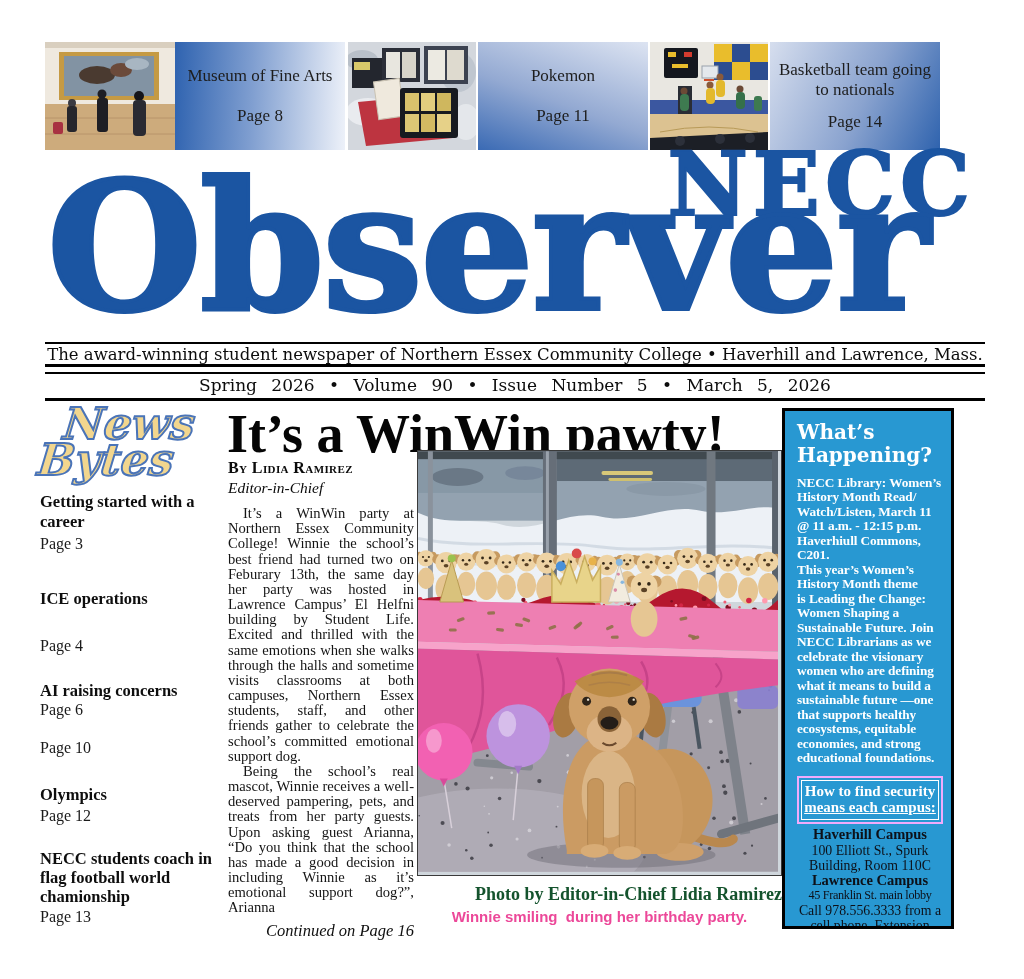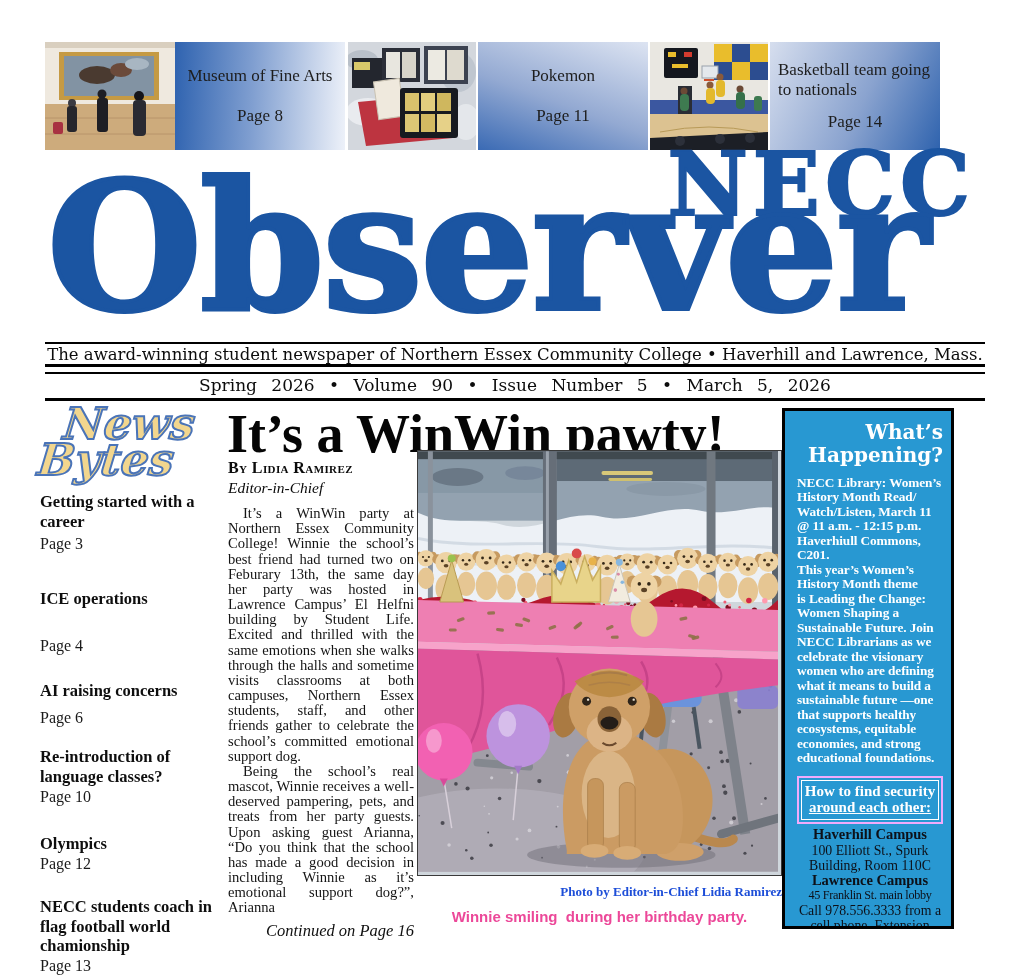--- a/index.html
+++ b/index.html
@@ -3,21 +3,21 @@
 <meta charset="utf-8">
 <style>
   html,body{margin:0;padding:0;background:#ffffff;}
   .page{position:relative;width:1024px;height:979px;background:#fff;overflow:hidden;
         font-family:"Liberation Serif",serif;color:#111;}
 
   
   .banner-photo{position:absolute;top:42px;}
   .banner-photo svg{display:block;}
   .promo{position:absolute;top:42px;width:170px;height:108px;display:flex;flex-direction:column;
-         align-items:center;justify-content:center;color:#1d1d1d;
+         align-items:center;justify-content:center;text-align:center;color:#1d1d1d;
          font-family:"Liberation Serif",serif;}
   .promo .p-title{font-size:17px;line-height:1.2;padding:0 8px;}
   .promo .p-page{font-size:17px;margin-top:20px;}
   .promo.g1{left:175px;background:linear-gradient(92deg,#2f63b0 0%,#7f9ed0 45%,#edf1f9 100%);}
   .promo.g2{left:478px;background:linear-gradient(200deg,#dde4f2 0%,#93a9d2 55%,#3a6ab4 100%);}
   .promo.g3{left:770px;background:linear-gradient(115deg,#d6deee 0%,#8aa3cf 55%,#2f63ae 100%);}
   .promo.g3 .p-page{margin-top:12px;}
 
   
   .necc{position:absolute;left:0;top:147px;width:975px;text-align:right;
@@ -40,21 +40,21 @@
   .newsbytes{position:absolute;left:40px;top:406px;width:178px;}
   .nb-logo{font-family:"DejaVu Serif",serif;font-style:italic;font-weight:bold;
            font-size:44px;line-height:.82;color:#f2d68e;-webkit-text-stroke:2px #4a74b8;
            transform:skewX(-6deg);}
   .nb-logo .l1{margin-left:22px;}
   .nb-list{margin-top:14px;}
   .nb-item .t{font-family:"Liberation Serif",serif;font-weight:bold;font-size:16.5px;line-height:1.18;color:#0e0e0e;}
   .nb-item .pg{font-size:16px;color:#1a1a1a;}
   .nb-item:nth-child(1){margin-top:0;}        .nb-item:nth-child(1) .pg{margin-top:4px;}
   .nb-item:nth-child(2){margin-top:36px;}     .nb-item:nth-child(2) .pg{margin-top:28px;}
-  .nb-item:nth-child(3){margin-top:26px;}     .nb-item:nth-child(3) .pg{margin-top:9px;}
+  .nb-item:nth-child(3){margin-top:26px;}     .nb-item:nth-child(3) .pg{margin-top:1px;}
   .nb-item:nth-child(4){margin-top:20px;}     .nb-item:nth-child(4) .pg{margin-top:2px;}
   .nb-item:nth-child(5){margin-top:28px;}     .nb-item:nth-child(5) .pg{margin-top:2px;}
   .nb-item:nth-child(6){margin-top:24px;}     .nb-item:nth-child(6) .pg{margin-top:1px;}
   .nb-item:nth-child(7){margin-top:22px;}     .nb-item:nth-child(7) .pg{margin-top:26px;}
   .nb-item:nth-child(8){margin-top:20px;}     .nb-item:nth-child(8) .pg{margin-top:2px;}
 
   
   .headline{position:absolute;left:227px;top:403px;width:556px;white-space:nowrap;
         font-family:"Liberation Serif",serif;font-weight:900;font-size:54px;letter-spacing:0;color:#050505;}
   .byline{position:absolute;left:228px;top:459px;font-weight:bold;font-size:16px;
@@ -64,29 +64,29 @@
         text-align:justify;color:#141414;hyphens:auto;-webkit-hyphens:auto;}
   .story p{margin:0;text-indent:15px;}
   .continued{position:absolute;left:228px;top:921px;width:186px;text-align:right;
         font-style:italic;font-size:16.5px;color:#101010;}
 
   
   .photo{position:absolute;left:417px;top:450px;width:363px;height:424px;border:1.5px solid #3a3a3a;
          background:#cfd6dc;}
   .photo svg{display:block;}
   .credit{position:absolute;left:417px;top:884px;width:365px;text-align:right;
-        font-weight:bold;font-size:13px;color:#1d4ed8;}
+        font-weight:bold;font-size:18px;color:#14532d;}
   .caption{position:absolute;left:417px;top:908px;width:365px;font-family:"Liberation Sans",sans-serif;
         font-weight:bold;font-size:15px;color:#ec4899;white-space:pre-wrap;text-align:center;}
 
   
   .sidebar{position:absolute;left:782px;top:408px;width:172px;height:521px;box-sizing:border-box;
         background:#2898d2;border:3px solid #000;padding:10px 8px 0 12px;overflow:hidden;}
   .wh-title{font-family:"DejaVu Serif",serif;font-weight:bold;font-size:20px;line-height:1.15;
-        color:#fff;white-space:pre-line;text-align:right;}
+        color:#fff;white-space:pre-line;}
   .wh-body{margin-top:9px;font-family:"Liberation Serif",serif;font-weight:bold;font-size:13.3px;
         line-height:1.09;color:#fff;white-space:pre-line;letter-spacing:-.1px;}
   .sec-box{margin-top:10px;border:2px solid #f0abfc;padding:2px;}
   .sec-box-inner{border:1.5px solid #fff;padding:2px 2px 4px 2px;text-align:center;color:#fff;
         font-weight:bold;font-size:15px;line-height:1.08;font-family:"Liberation Serif",serif;}
   .sec-box-inner .u{text-decoration:underline;}
   .sec-body{margin-top:3px;text-align:center;color:#0d1018;line-height:1.1;
         font-family:"Liberation Serif",serif;}
   .sec-body .b{font-weight:bold;font-size:14.5px;}
   .sec-body .a{font-size:13.8px;}
@@ -220,21 +220,20 @@
       </div>
       <div class="nb-item">
         <div class="t">ICE operations</div>
         <div class="pg">Page 4</div>
       </div>
       <div class="nb-item">
         <div class="t">AI raising concerns</div>
         <div class="pg">Page 6</div>
       </div>
       <div class="nb-item">
-        <div class="t">Re-introduction of language classes?</div>
         <div class="pg">Page 10</div>
       </div>
       <div class="nb-item">
         <div class="t">Olympics</div>
         <div class="pg">Page 12</div>
       </div>
       <div class="nb-item">
         <div class="t">NECC students coach in flag football world chamionship</div>
         <div class="pg">Page 13</div>
       </div>
@@ -773,21 +772,21 @@
 women who are defining
 what it means to build a
 sustainable future —one
 that supports healthy
 ecosystems, equitable
 economies, and strong
 educational foundations.</div>
     <div class="sec-box">
       <div class="sec-box-inner">
         <div>How to find security</div>
-        <div class="u">around each other:</div>
+        <div class="u">means each campus:</div>
       </div>
     </div>
     <div class="sec-body">
       <div class="b">Haverhill Campus</div>
       <div class="a">100 Elliott St., Spurk Building, Room 110C</div>
       <div class="b">Lawrence Campus</div>
       <div class="cond">45 Franklin St. main lobby</div>
       <div class="ph">Call 978.556.3333 from a cell phone. Extension 3333 from any campus phone on either campus.</div>
     </div>
   </div>

